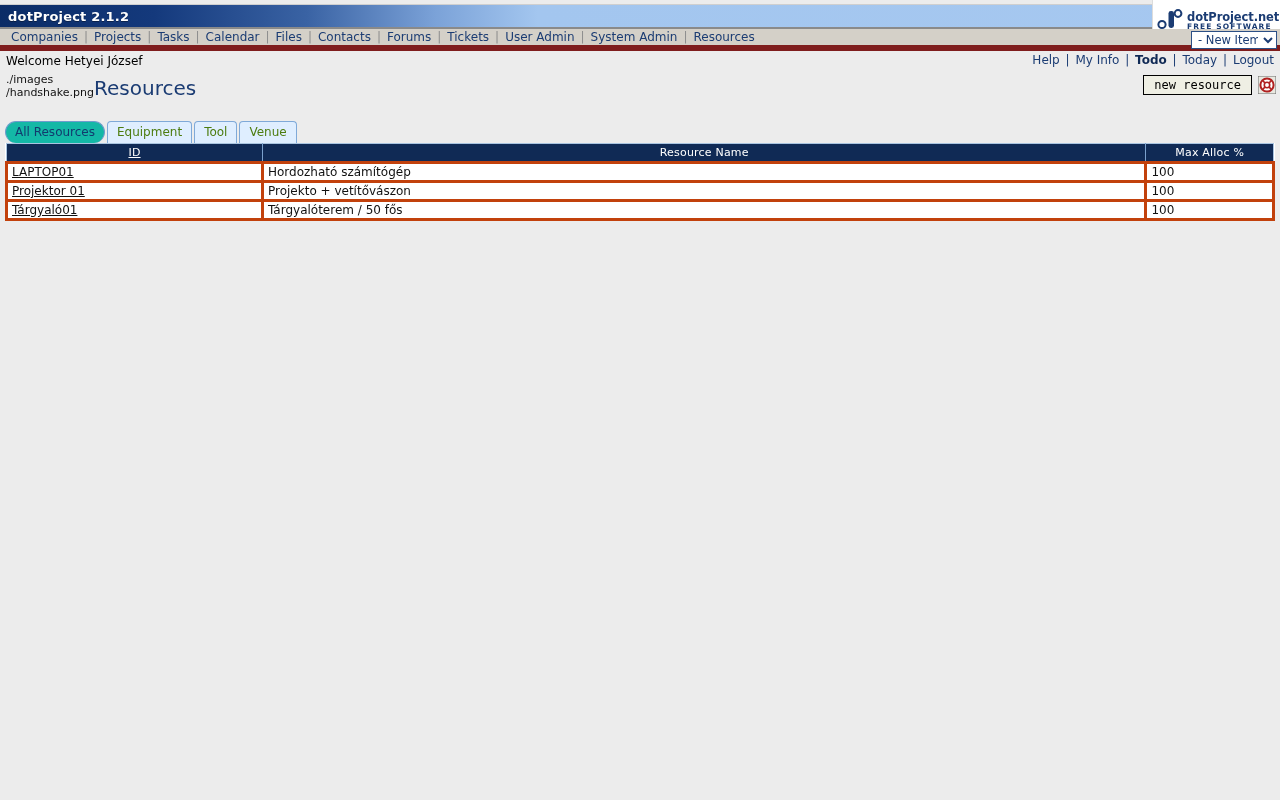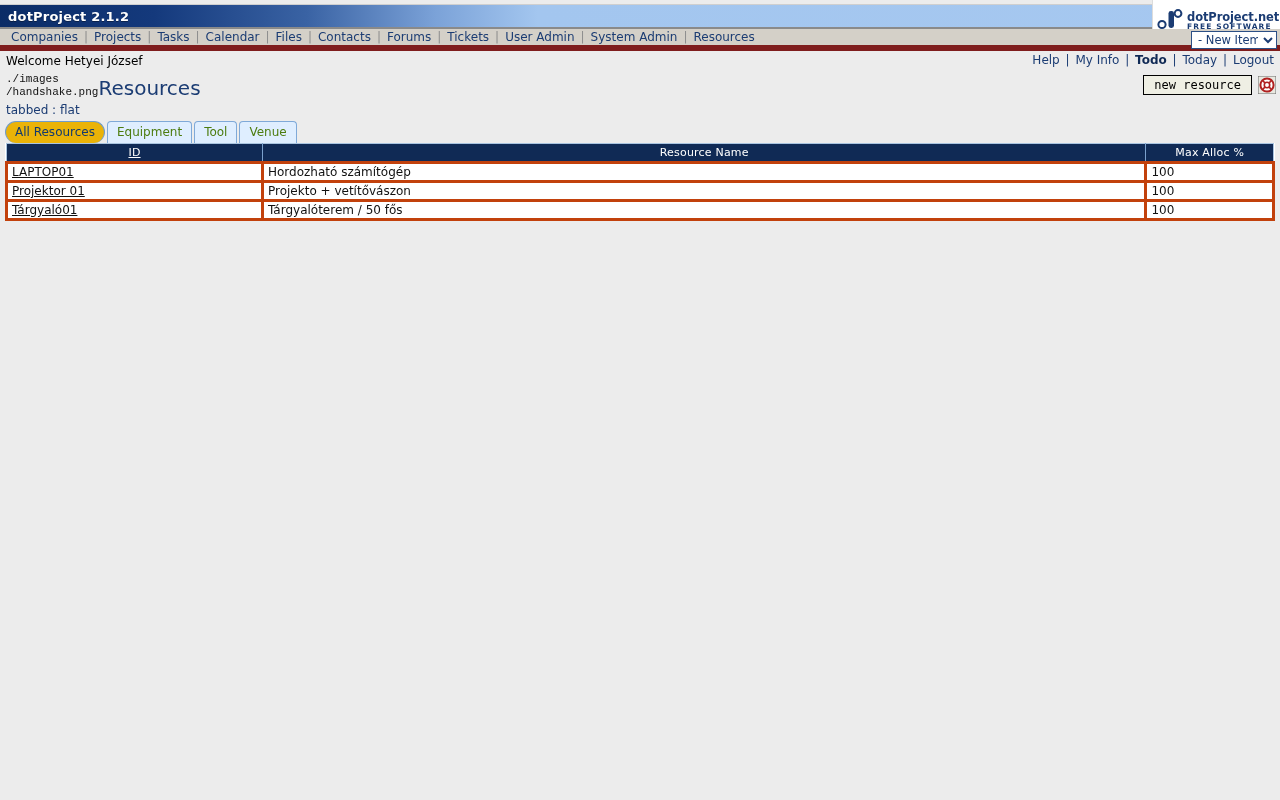--- a/index.html
+++ b/index.html
@@ -144,21 +144,20 @@
     display: flex;
     align-items: flex-end;
     padding-top: 2px;
   }
   .broken-img {
     font-size: 11px;
     color: #111;
     line-height: 13px;
     white-space: pre-line;
     padding-bottom: 1px;
-    font-family: Liberation Mono, monospace;
   }
   .page-title {
     font-size: 20px;
     color: #1b3c73;
     font-weight: normal;
     margin: 0;
     padding-bottom: 1px;
     line-height: 22px;
   }
   .tabbed-flat {
@@ -208,21 +207,21 @@
     border: 1px solid #7fa9d8;
     border-bottom: none;
     border-radius: 4px 4px 0 0;
     padding: 3px 9px 3px 9px;
     margin-right: 2px;
     cursor: pointer;
     line-height: 15px;
     white-space: nowrap;
   }
   .tab.active {
-    background: #eab308;
+    background: #14b8a6;
     border-color: #6f9ccc;
     color: #123a6e;
     border-radius: 11px;
   }
 
   
   .table-wrap { padding: 0 5px; }
   table.dp {
     width: 1270px;
     border-collapse: collapse;
@@ -319,21 +318,20 @@
     <a href="#">Logout</a>
   </span>
 </div>
 
 <div class="page-header">
   <div class="title-row">
     <span class="broken-img">./images
 /handshake.png</span>
     <h1 class="page-title">Resources</h1>
   </div>
-  <div class="tabbed-flat">tabbed : flat</div>
 
   <div class="header-actions">
     <button class="btn-newresource">new resource</button>
     <span class="help-icon">
       <svg width="18" height="18" viewBox="0 0 18 18" xmlns="http://www.w3.org/2000/svg">
         <rect x="0" y="0" width="18" height="18" fill="#e8e8e0" stroke="#6b6b6b" stroke-width="1"></rect>
         <circle cx="9" cy="9" r="6.6" fill="#ffffff" stroke="#b02020" stroke-width="2"></circle>
         <circle cx="9" cy="9" r="2.7" fill="#ffffff" stroke="#b02020" stroke-width="1.6"></circle>
         <line x1="4.3" y1="4.3" x2="6.9" y2="6.9" stroke="#b02020" stroke-width="1.6"></line>
         <line x1="13.7" y1="4.3" x2="11.1" y2="6.9" stroke="#b02020" stroke-width="1.6"></line>

